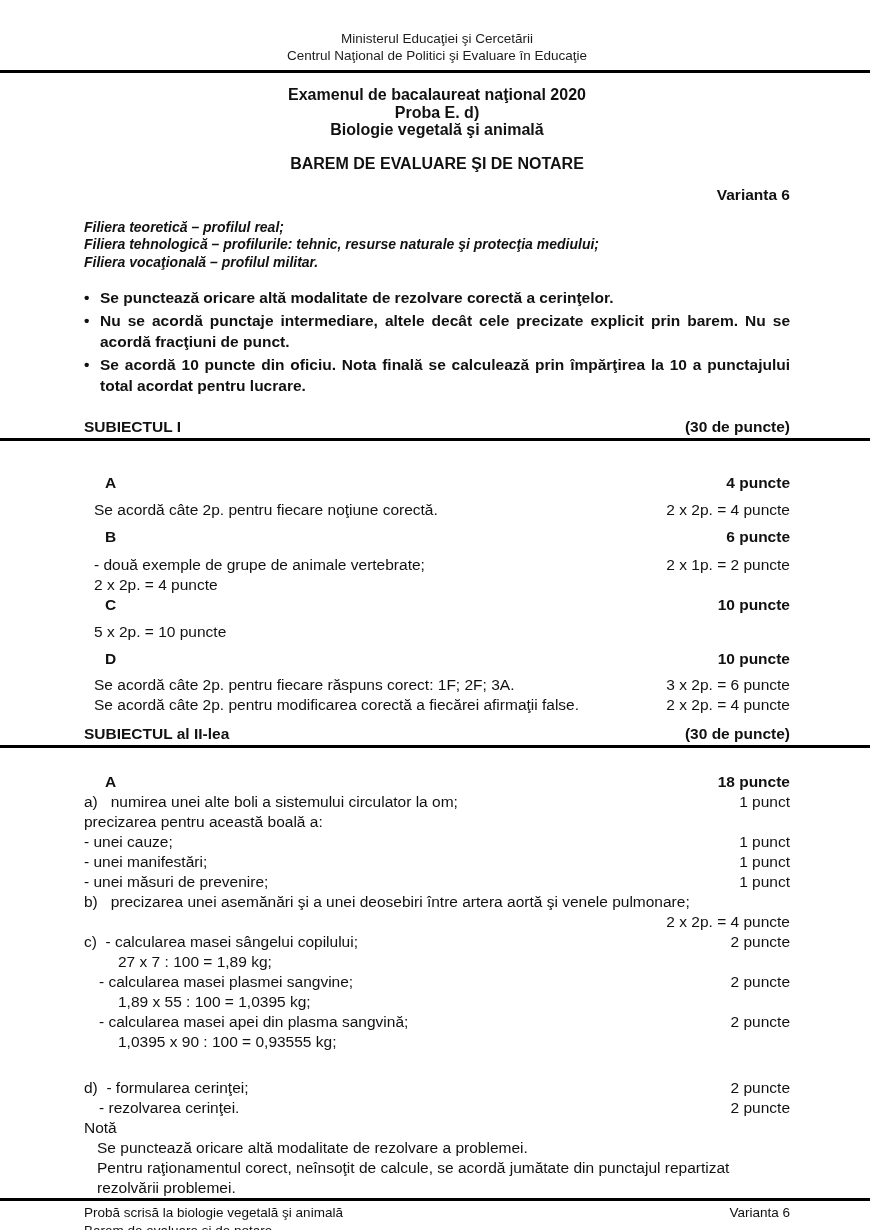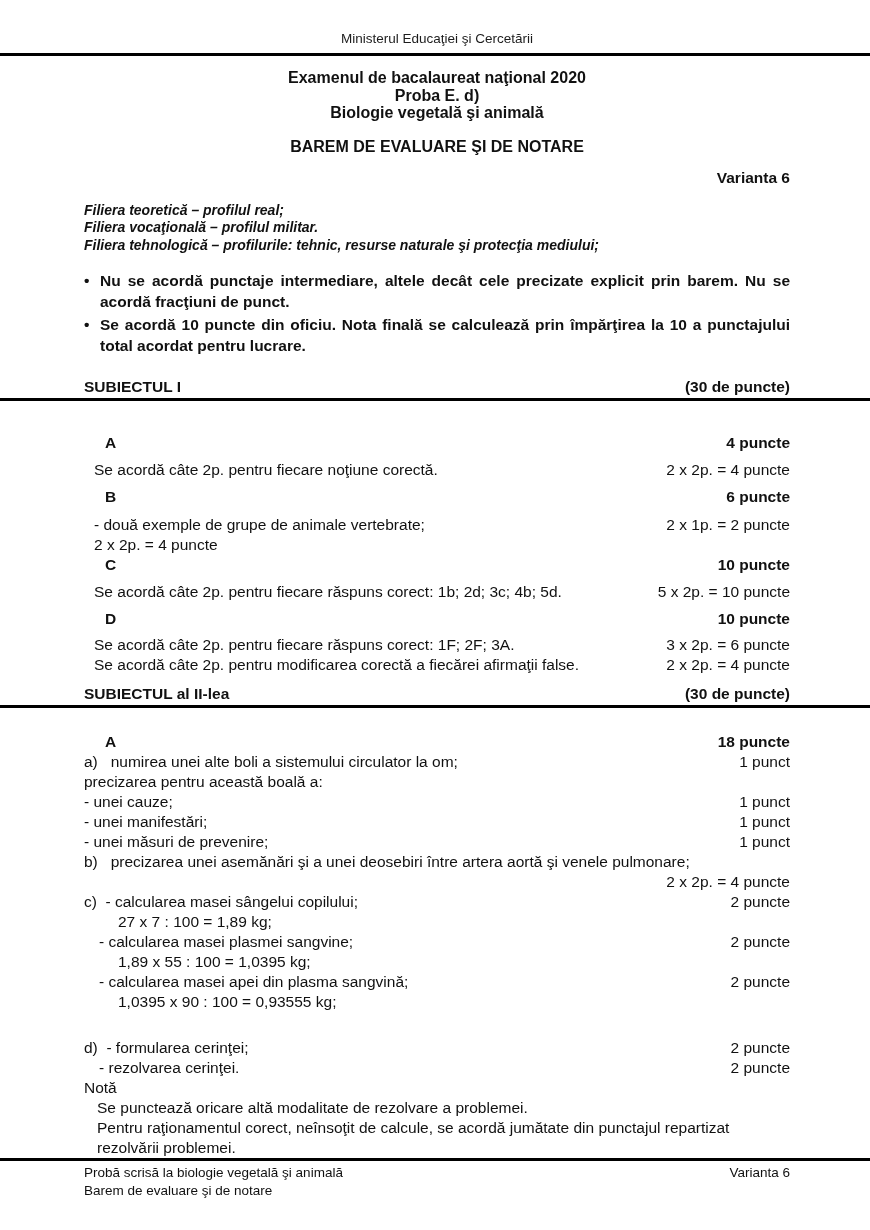--- a/index.html
+++ b/index.html
@@ -53,38 +53,40 @@
   .footer-rows{font-size:13.5px;line-height:18px;padding-top:3px;}
   .footer-line1{display:flex;justify-content:space-between;}
 </style>
 </head>
 <body>
 
 <div class="page">
 
   <div class="inner doc-header">
     <div>Ministerul Educaţiei şi Cercetării</div>
+    <div>Centrul Naţional de Politici şi Evaluare în Educaţie</div>
   </div>
 
   <div class="inner title-block">
     <div>Examenul de bacalaureat naţional 2020</div>
     <div>Proba E. d)</div>
     <div>Biologie vegetală şi animală</div>
   </div>
 
   <div class="inner barem-line">BAREM DE EVALUARE ŞI DE NOTARE</div>
   <div class="inner variant-line">Varianta 6</div>
 
   <div class="inner filiera">
     <div>Filiera teoretică – profilul real;</div>
+    <div>Filiera tehnologică – profilurile: tehnic, resurse naturale şi protecţia mediului;</div>
     <div>Filiera vocaţională – profilul militar.</div>
-    <div>Filiera tehnologică – profilurile: tehnic, resurse naturale şi protecţia mediului;</div>
   </div>
 
   <div class="inner rules">
+    <div class="rule-item">Se punctează oricare altă modalitate de rezolvare corectă a cerinţelor.</div>
     <div class="rule-item">Nu se acordă punctaje intermediare, altele decât cele precizate explicit prin barem. Nu se acordă fracţiuni de punct.</div>
     <div class="rule-item">Se acordă 10 puncte din oficiu. Nota finală se calculează prin împărţirea la 10 a punctajului total acordat pentru lucrare.</div>
   </div>
 
   <div class="inner sec-head sh1">
     <span>SUBIECTUL I</span>
     <span>(30 de puncte)</span>
   </div>
 
   <div class="inner">
@@ -105,21 +107,20 @@
       <span class="r">2 x 1p. = 2 puncte</span>
     </div>
     <div class="row t mt0">
       <span class="r">2 x 2p. = 4 puncte</span>
     </div>
     <div class="row letter mt0">
       <span class="l">C</span>
       <span class="r">10 puncte</span>
     </div>
     <div class="row t">
-      <span class="l">Se acordă câte 2p. pentru fiecare răspuns corect: 1b; 2d; 3c; 4b; 5d.</span>
       <span class="r">5 x 2p. = 10 puncte</span>
     </div>
     <div class="row letter">
       <span class="l">D</span>
       <span class="r">10 puncte</span>
     </div>
     <div class="row t mt6">
       <span class="l">Se acordă câte 2p. pentru fiecare răspuns corect: 1F; 2F; 3A.</span>
       <span class="r">3 x 2p. = 6 puncte</span>
     </div>

